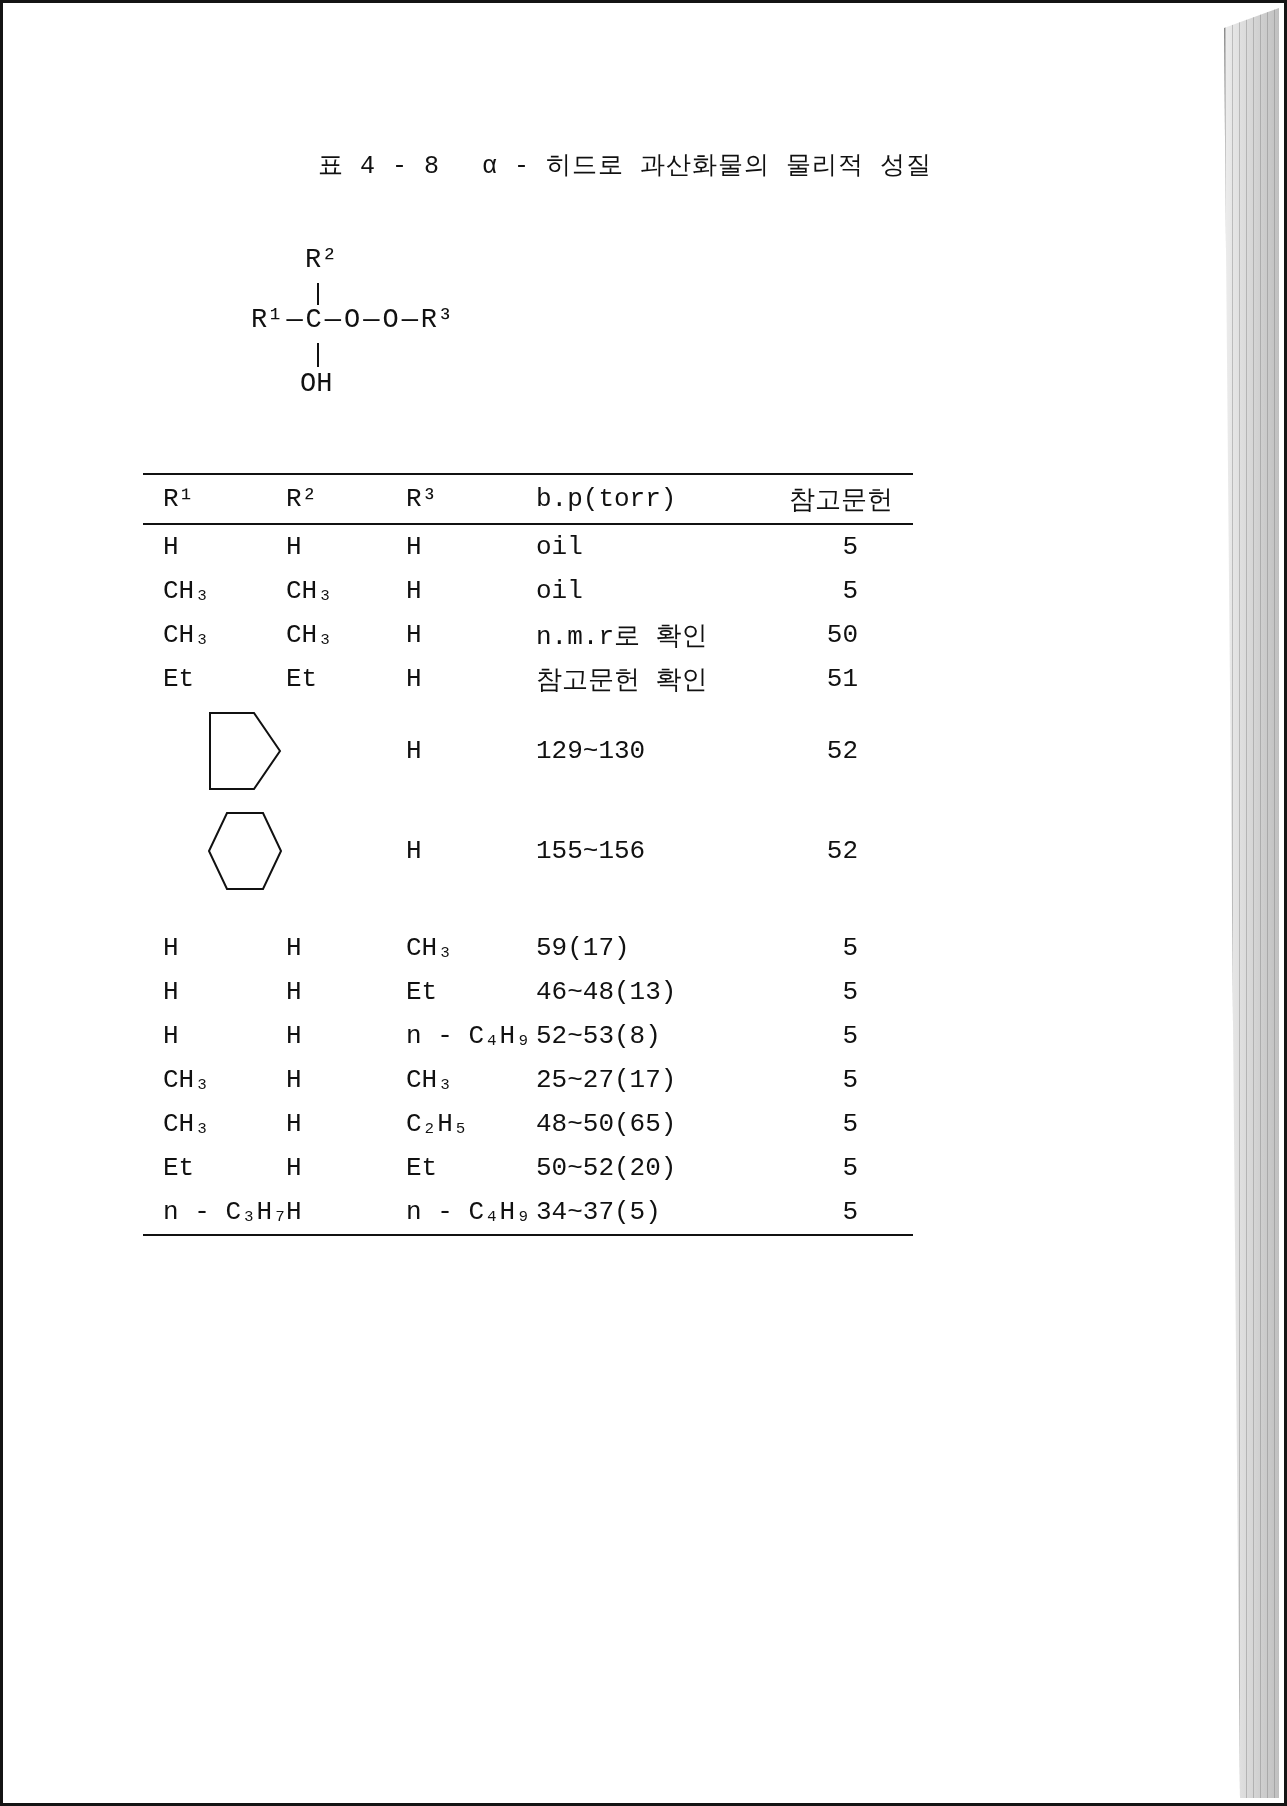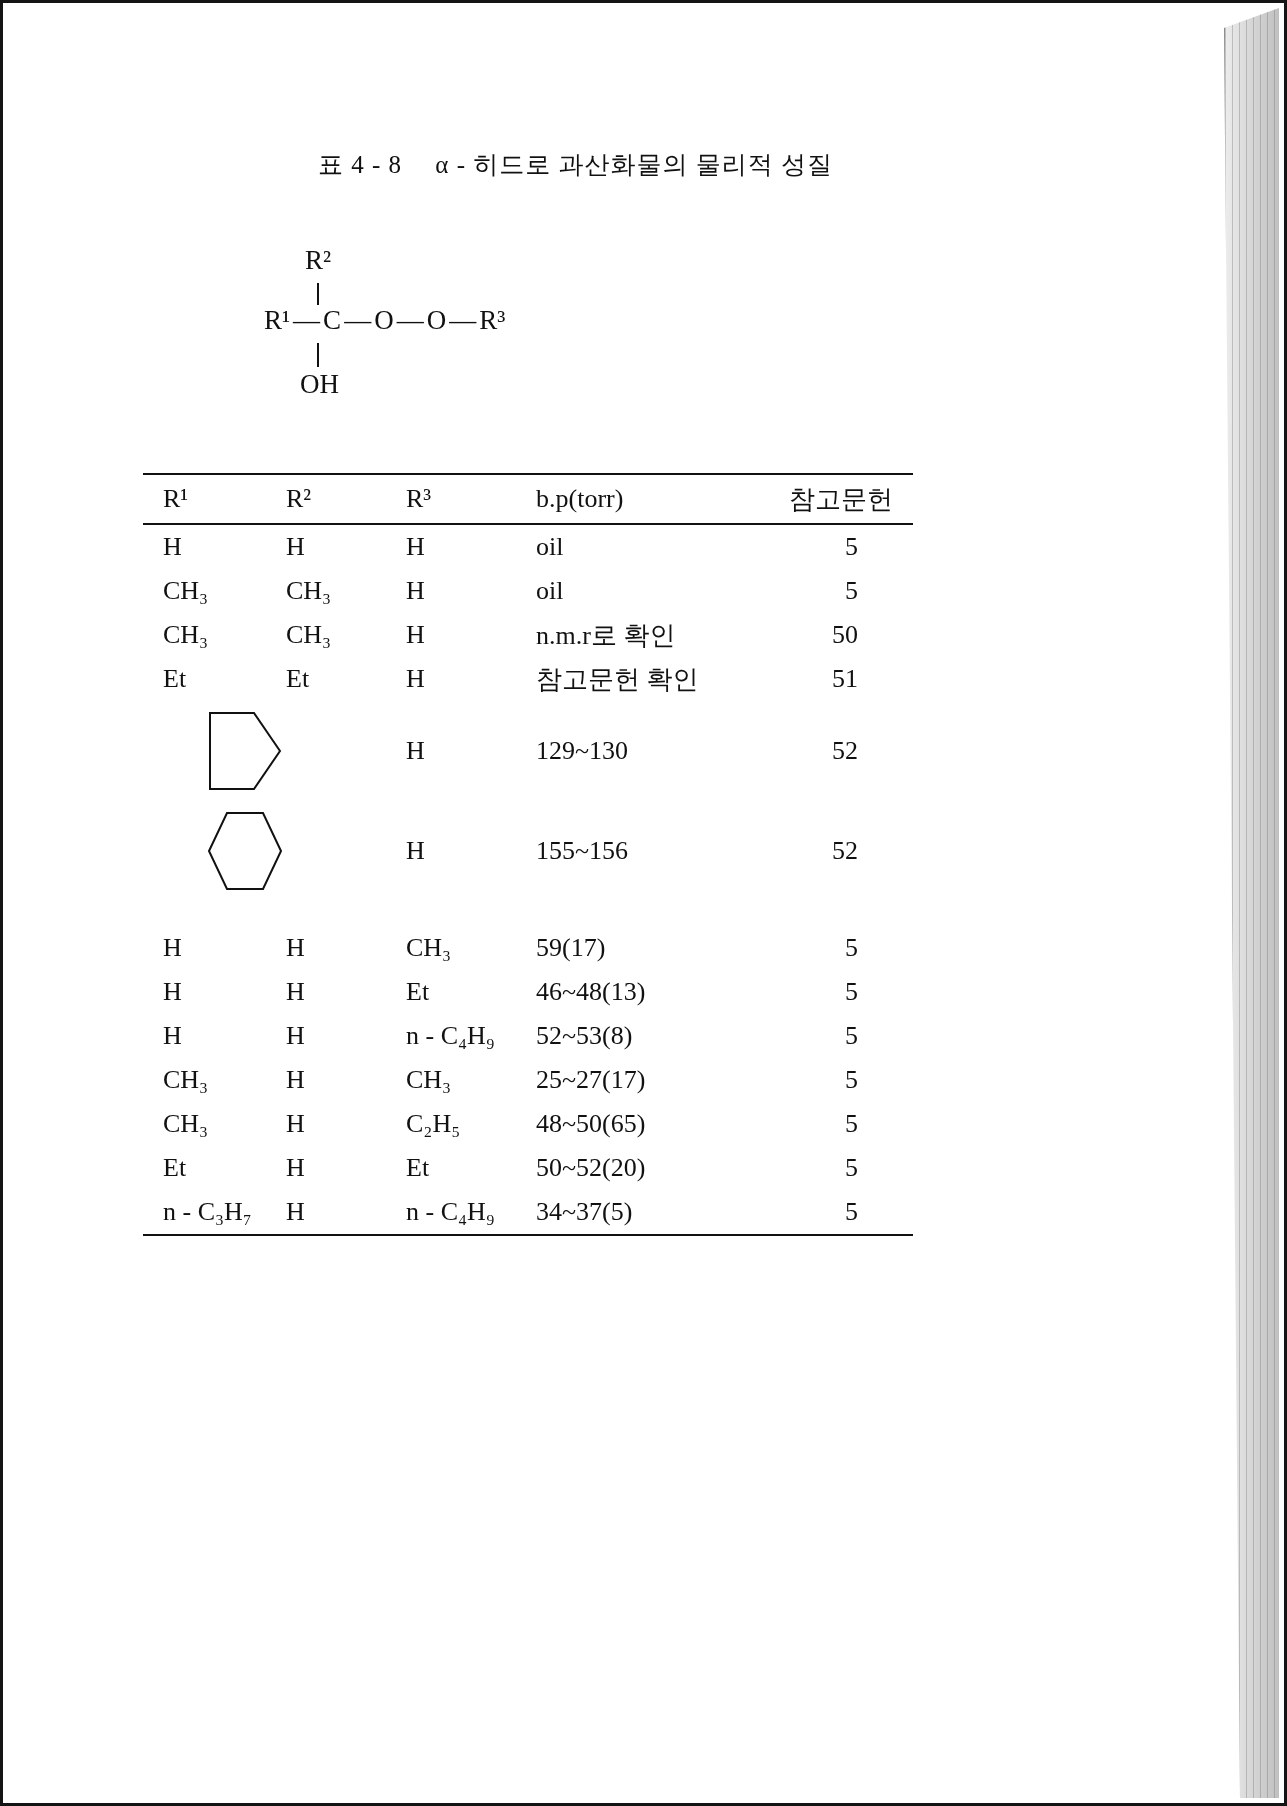--- a/index.html
+++ b/index.html
@@ -4,21 +4,21 @@
 <style>
   html,body { margin:0; padding:0; background:#ffffff; }
   .scan {
     position: relative;
     width: 1287px;
     height: 1806px;
     box-sizing: border-box;
     background: #ffffff;
     border: 3px solid #141414;
     overflow: hidden;
-    font-family: Liberation Serif, serif;
+    font-family: Liberation Mono, monospace;
     color: #111;
   }
   
   .page-edge {
     position: absolute;
     top: 5px;
     right: 5px;
     bottom: 5px;
     width: 54px;
     background:
@@ -46,21 +46,21 @@
     left: 248px;
     top: 242px;
     width: 320px;
     height: 160px;
     font-size: 27px;
   }
   .s-r2 { position: absolute; left: 54px; top: 0; }
   .vline { position: absolute; width: 0; border-left: 2px solid #111; }
   .v1 { left: 66px; top: 38px; height: 22px; }
   .v2 { left: 66px; top: 98px; height: 24px; }
-  .s-main { position: absolute; left: 13px; top: 60px; white-space: nowrap; }
+  .s-main { position: absolute; left: 0; top: 60px; white-space: nowrap; }
   .s-main span { display: inline-block; }
   .s-main .bond { margin: 0 3px; }
   .s-oh { position: absolute; left: 49px; top: 124px; }
 
   
   .dtable {
     position: absolute;
     left: 140px;
     top: 470px;
     width: 770px;

